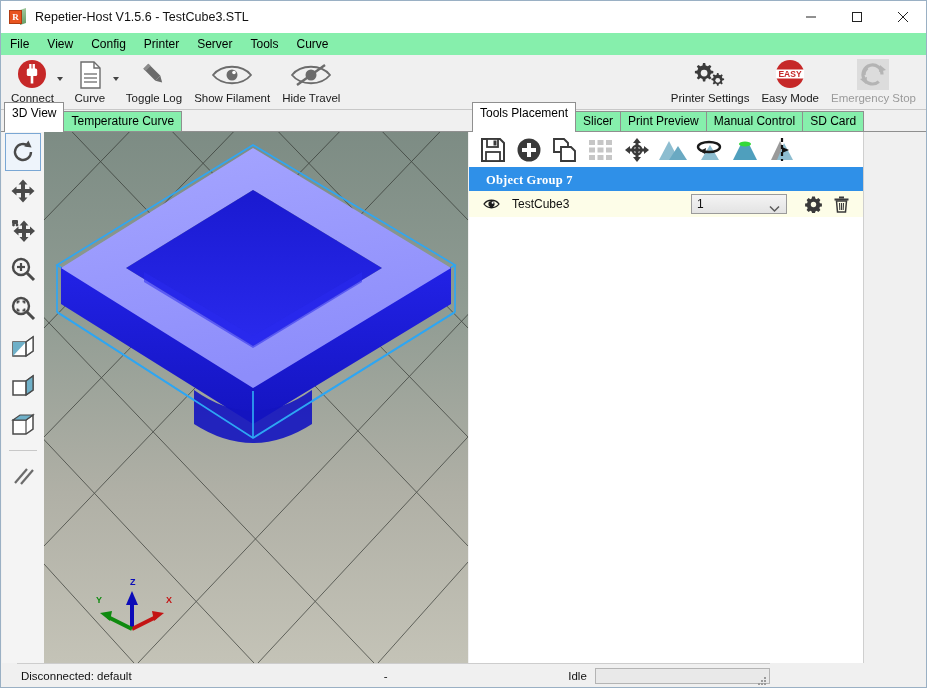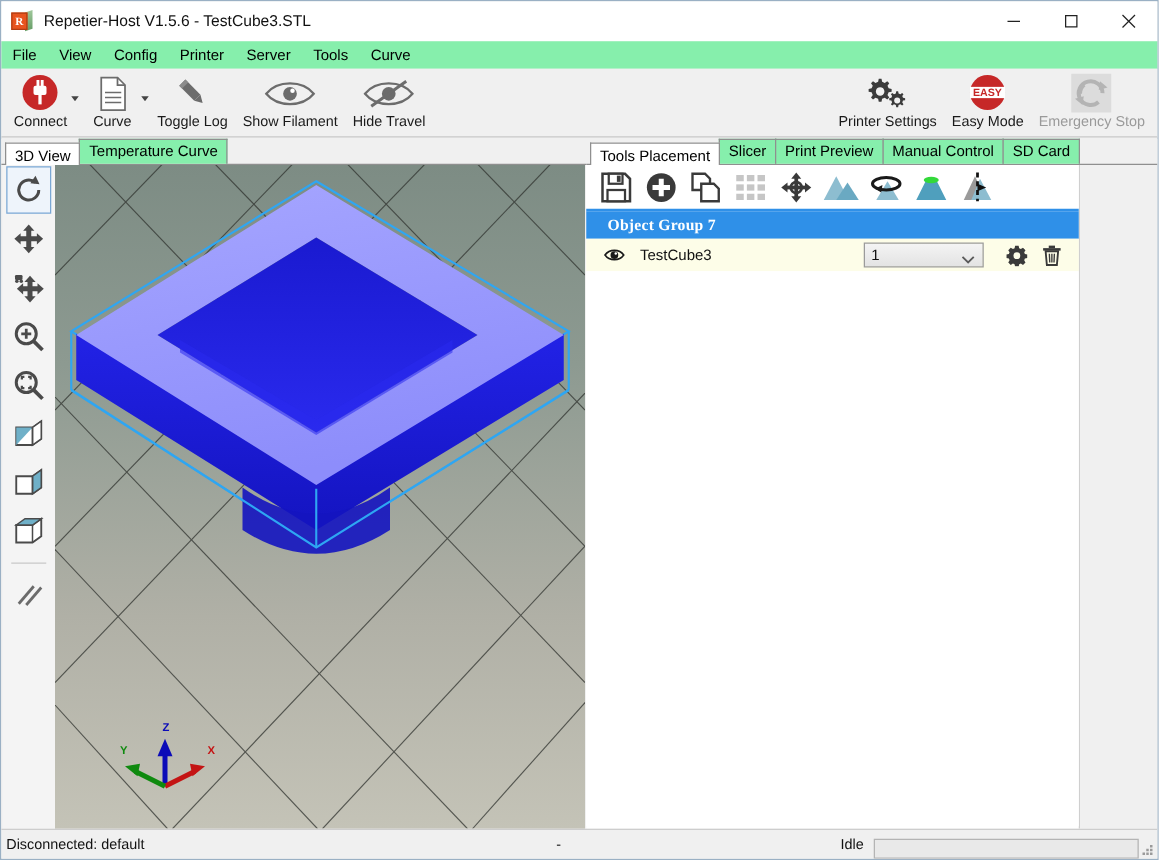--- a/index.html
+++ b/index.html
@@ -146,21 +146,21 @@
     margin-right: -1px;
     position: relative;
     white-space: nowrap;
     line-height: 14px;
   }
   .tab.active {
     background: #ffffff;
     z-index: 2;
     padding-top: 3px;
     margin-bottom: -1px;
-    padding-bottom: 0;
+    padding-bottom: 12px;
   }
 
   
   .view3d-wrap {
     position: absolute; left: 0; top: 21px;
     width: 468px; height: 531px;
     background: #f0f0f0;
   }
   .view-toolbar {
     position: absolute; left: 1px; top: 0;
@@ -255,26 +255,26 @@
     width: 28px; display: flex;
     align-items: center; justify-content: center;
   }
   .panel-body-fill {
     background: #ffffff;
     height: 444px;
   }
 
   
   .statusbar {
-    position: absolute; left: 0; top: 662px;
-    width: 925px; height: 24px;
+    position: absolute; left: 16px; top: 662px;
+    width: 753px; height: 24px;
     background: #f0f0f0;
     border-top: 1px solid #cdcdcd;
     box-sizing: border-box;
-    display: flex; align-items: flex-end;
+    display: flex; align-items: center;
   }
   .sb-cell {
     font-size: 11.5px; color: #111;
     height: 22px; display: flex; align-items: center;
     box-sizing: border-box;
   }
   .sb-1 { width: 276px; padding-left: 4px; }
   .sb-2 { width: 340px; justify-content: center; }
   .sb-3 { width: 80px; justify-content: flex-end; padding-right: 6px; }
   .sb-prog {

